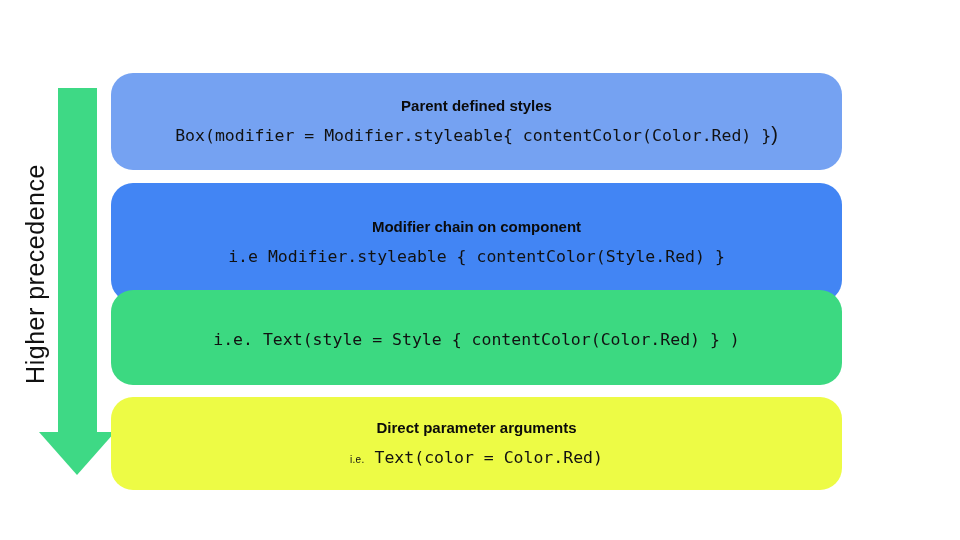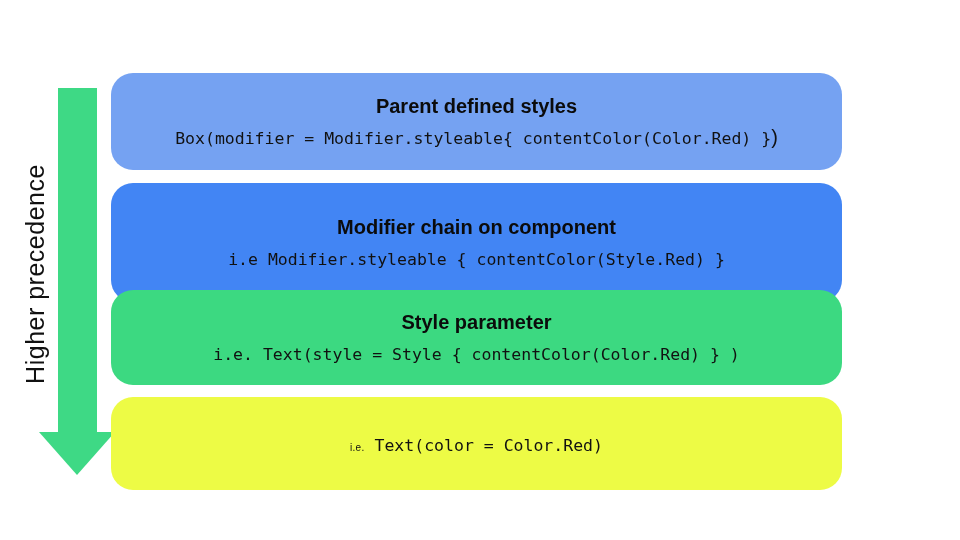--- a/index.html
+++ b/index.html
@@ -42,21 +42,21 @@
     left: 111px;
     width: 731px;
     border-radius: 22px;
     display: flex;
     flex-direction: column;
     align-items: center;
     justify-content: center;
     box-sizing: border-box;
   }
   .pbox .title {
-    font-size: 20px;
+    font-size: 15px;
     font-weight: 700;
     color: #0b0b0b;
     line-height: 1.15;
     margin-bottom: 7px;
     white-space: nowrap;
   }
   .pbox .code {
     font-family: "DejaVu Sans Mono", monospace;
     font-size: 16.5px;
     font-weight: 400;
@@ -94,21 +94,21 @@
     <div class="title">Parent defined styles</div>
     <div class="code"><span class="sans-prefix"></span><span>Box(modifier = Modifier.styleable{ contentColor(Color.Red) }</span><span class="sans-suffix">)</span></div>
   </div>
 
   <div class="pbox" id="box2" style="background-color: rgb(66, 133, 244);">
     <div class="title">Modifier chain on component</div>
     <div class="code"><span class="sans-prefix"></span><span>i.e Modifier.styleable { contentColor(Style.Red) }</span><span class="sans-suffix"></span></div>
   </div>
 
   <div class="pbox" id="box3" style="background-color: rgb(60, 217, 129);">
-    <div class="title">Style parameter</div>
     <div class="code"><span class="sans-prefix"></span><span>i.e. Text(style = Style { contentColor(Color.Red) } )</span><span class="sans-suffix"></span></div>
   </div>
 
   <div class="pbox" id="box4" style="background-color: rgb(237, 251, 69);">
+    <div class="title">Direct parameter arguments</div>
     <div class="code"><span class="sans-prefix">i.e.</span><span> Text(color = Color.Red)</span><span class="sans-suffix"></span></div>
   </div>
 
 </div>
 
 </body></html>

